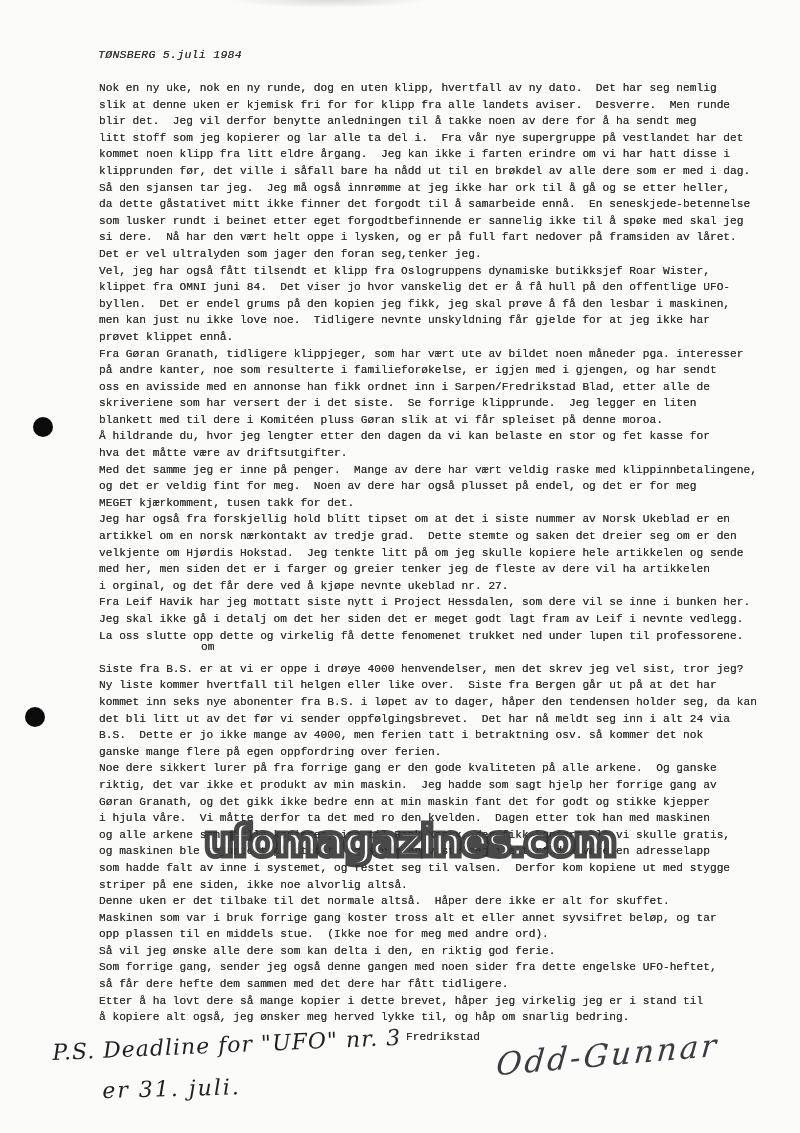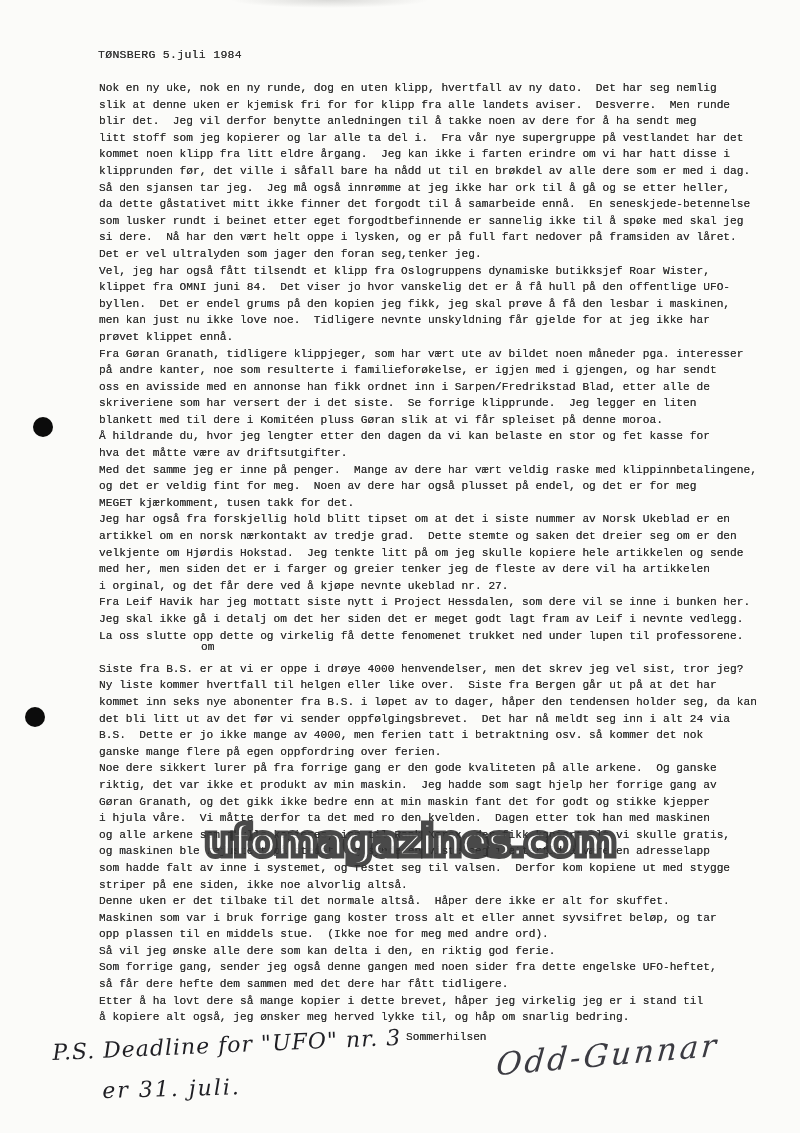--- a/index.html
+++ b/index.html
@@ -15,20 +15,21 @@
     pointer-events:none;
   }
   .hole { position:absolute; border-radius:50%; background:#0c0c0c; }
   .hole1 { left:33px; top:417px; width:20px; height:20px; }
   .hole2 { left:25px; top:707px; width:20px; height:20px; }
 
   .date-line {
     position:absolute; left:98px; top:48px;
     font-size:11.5px; letter-spacing:0.3px; white-space:pre;
     text-shadow:0 0 0.5px rgba(46,46,46,0.8);
+    font-style:italic;
   }
   .letter-body {
     position:absolute; left:99px; top:80px;
     font-size:11.2px; line-height:16.6px; white-space:pre;
     text-shadow:0 0 0.5px rgba(46,46,46,0.8);
   }
   .letter-body > div { height:16.6px;font-family:Liberation Mono, monospace; }
   .typed-correction {
     position:absolute; left:201px; top:641px;
     font-size:11.2px; white-space:pre;
@@ -71,19 +72,19 @@
   <div class="hole hole2"></div>
 
   <div class="date-line">TØNSBERG 5.juli 1984</div>
 
   <div class="letter-body"><div>Nok en ny uke, nok en ny runde, dog en uten klipp, hvertfall av ny dato.  Det har seg nemlig</div><div>slik at denne uken er kjemisk fri for for klipp fra alle landets aviser.  Desverre.  Men runde</div><div>blir det.  Jeg vil derfor benytte anledningen til å takke noen av dere for å ha sendt meg</div><div>litt stoff som jeg kopierer og lar alle ta del i.  Fra vår nye supergruppe på vestlandet har det</div><div>kommet noen klipp fra litt eldre årgang.  Jeg kan ikke i farten erindre om vi har hatt disse i</div><div>klipprunden før, det ville i såfall bare ha nådd ut til en brøkdel av alle dere som er med i dag.</div><div>Så den sjansen tar jeg.  Jeg må også innrømme at jeg ikke har ork til å gå og se etter heller,</div><div>da dette gåstativet mitt ikke finner det forgodt til å samarbeide ennå.  En seneskjede-betennelse</div><div>som lusker rundt i beinet etter eget forgodtbefinnende er sannelig ikke til å spøke med skal jeg</div><div>si dere.  Nå har den vært helt oppe i lysken, og er på full fart nedover på framsiden av låret.</div><div>Det er vel ultralyden som jager den foran seg,tenker jeg.</div><div>Vel, jeg har også fått tilsendt et klipp fra Oslogruppens dynamiske butikksjef Roar Wister,</div><div>klippet fra OMNI juni 84.  Det viser jo hvor vanskelig det er å få hull på den offentlige UFO-</div><div>byllen.  Det er endel grums på den kopien jeg fikk, jeg skal prøve å få den lesbar i maskinen,</div><div>men kan just nu ikke love noe.  Tidligere nevnte unskyldning får gjelde for at jeg ikke har</div><div>prøvet klippet ennå.</div><div>Fra Gøran Granath, tidligere klippjeger, som har vært ute av bildet noen måneder pga. interesser</div><div>på andre kanter, noe som resulterte i familieforøkelse, er igjen med i gjengen, og har sendt</div><div>oss en avisside med en annonse han fikk ordnet inn i Sarpen/Fredrikstad Blad, etter alle de</div><div>skriveriene som har versert der i det siste.  Se forrige klipprunde.  Jeg legger en liten</div><div>blankett med til dere i Komitéen pluss Gøran slik at vi får spleiset på denne moroa.</div><div>Å hildrande du, hvor jeg lengter etter den dagen da vi kan belaste en stor og fet kasse for</div><div>hva det måtte være av driftsutgifter.</div><div>Med det samme jeg er inne på penger.  Mange av dere har vært veldig raske med klippinnbetalingene,</div><div>og det er veldig fint for meg.  Noen av dere har også plusset på endel, og det er for meg</div><div>MEGET kjærkomment, tusen takk for det.</div><div>Jeg har også fra forskjellig hold blitt tipset om at det i siste nummer av Norsk Ukeblad er en</div><div>artikkel om en norsk nærkontakt av tredje grad.  Dette stemte og saken det dreier seg om er den</div><div>velkjente om Hjørdis Hokstad.  Jeg tenkte litt på om jeg skulle kopiere hele artikkelen og sende</div><div>med her, men siden det er i farger og greier tenker jeg de fleste av dere vil ha artikkelen</div><div>i orginal, og det får dere ved å kjøpe nevnte ukeblad nr. 27.</div><div>Fra Leif Havik har jeg mottatt siste nytt i Project Hessdalen, som dere vil se inne i bunken her.</div><div>Jeg skal ikke gå i detalj om det her siden det er meget godt lagt fram av Leif i nevnte vedlegg.</div><div>La oss slutte opp dette og virkelig få dette fenomenet trukket ned under lupen til professorene.</div><div> </div><div>Siste fra B.S. er at vi er oppe i drøye 4000 henvendelser, men det skrev jeg vel sist, tror jeg?</div><div>Ny liste kommer hvertfall til helgen eller like over.  Siste fra Bergen går ut på at det har</div><div>kommet inn seks nye abonenter fra B.S. i løpet av to dager, håper den tendensen holder seg, da kan</div><div>det bli litt ut av det før vi sender oppfølgingsbrevet.  Det har nå meldt seg inn i alt 24 via</div><div>B.S.  Dette er jo ikke mange av 4000, men ferien tatt i betraktning osv. så kommer det nok</div><div>ganske mange flere på egen oppfordring over ferien.</div><div>Noe dere sikkert lurer på fra forrige gang er den gode kvaliteten på alle arkene.  Og ganske</div><div>riktig, det var ikke et produkt av min maskin.  Jeg hadde som sagt hjelp her forrige gang av</div><div>Gøran Granath, og det gikk ikke bedre enn at min maskin fant det for godt og stikke kjepper</div><div>i hjula våre.  Vi måtte derfor ta det med ro den kvelden.  Dagen etter tok han med maskinen</div><div>og alle arkene som skulle kopieres, inn til Rank Xerox, der fikk kopiert alt vi skulle gratis,</div><div>og maskinen ble rejustert på stedet, og synderen viste seg i ettertid å være en adresselapp</div><div>som hadde falt av inne i systemet, og festet seg til valsen.  Derfor kom kopiene ut med stygge</div><div>striper på ene siden, ikke noe alvorlig altså.</div><div>Denne uken er det tilbake til det normale altså.  Håper dere ikke er alt for skuffet.</div><div>Maskinen som var i bruk forrige gang koster tross alt et eller annet syvsifret beløp, og tar</div><div>opp plassen til en middels stue.  (Ikke noe for meg med andre ord).</div><div>Så vil jeg ønske alle dere som kan delta i den, en riktig god ferie.</div><div>Som forrige gang, sender jeg også denne gangen med noen sider fra dette engelske UFO-heftet,</div><div>så får dere hefte dem sammen med det dere har fått tidligere.</div><div>Etter å ha lovt dere så mange kopier i dette brevet, håper jeg virkelig jeg er i stand til</div><div>å kopiere alt også, jeg ønsker meg herved lykke til, og håp om snarlig bedring.</div></div>
 
   <div class="typed-correction">om</div>
 
   <div class="watermark">ufomagazines.com</div>
 
-  <div class="closing">Sommerhilsen</div>
+  <div class="closing">Fredrikstad</div>
 
   <div class="signature">Odd-Gunnar</div>
 
   <div class="ps-line ps1">P.S. Deadline for "UFO" nr. 3</div>
   <div class="ps-line ps2">er 31. juli.</div>
 </div>
 
 </body></html>

